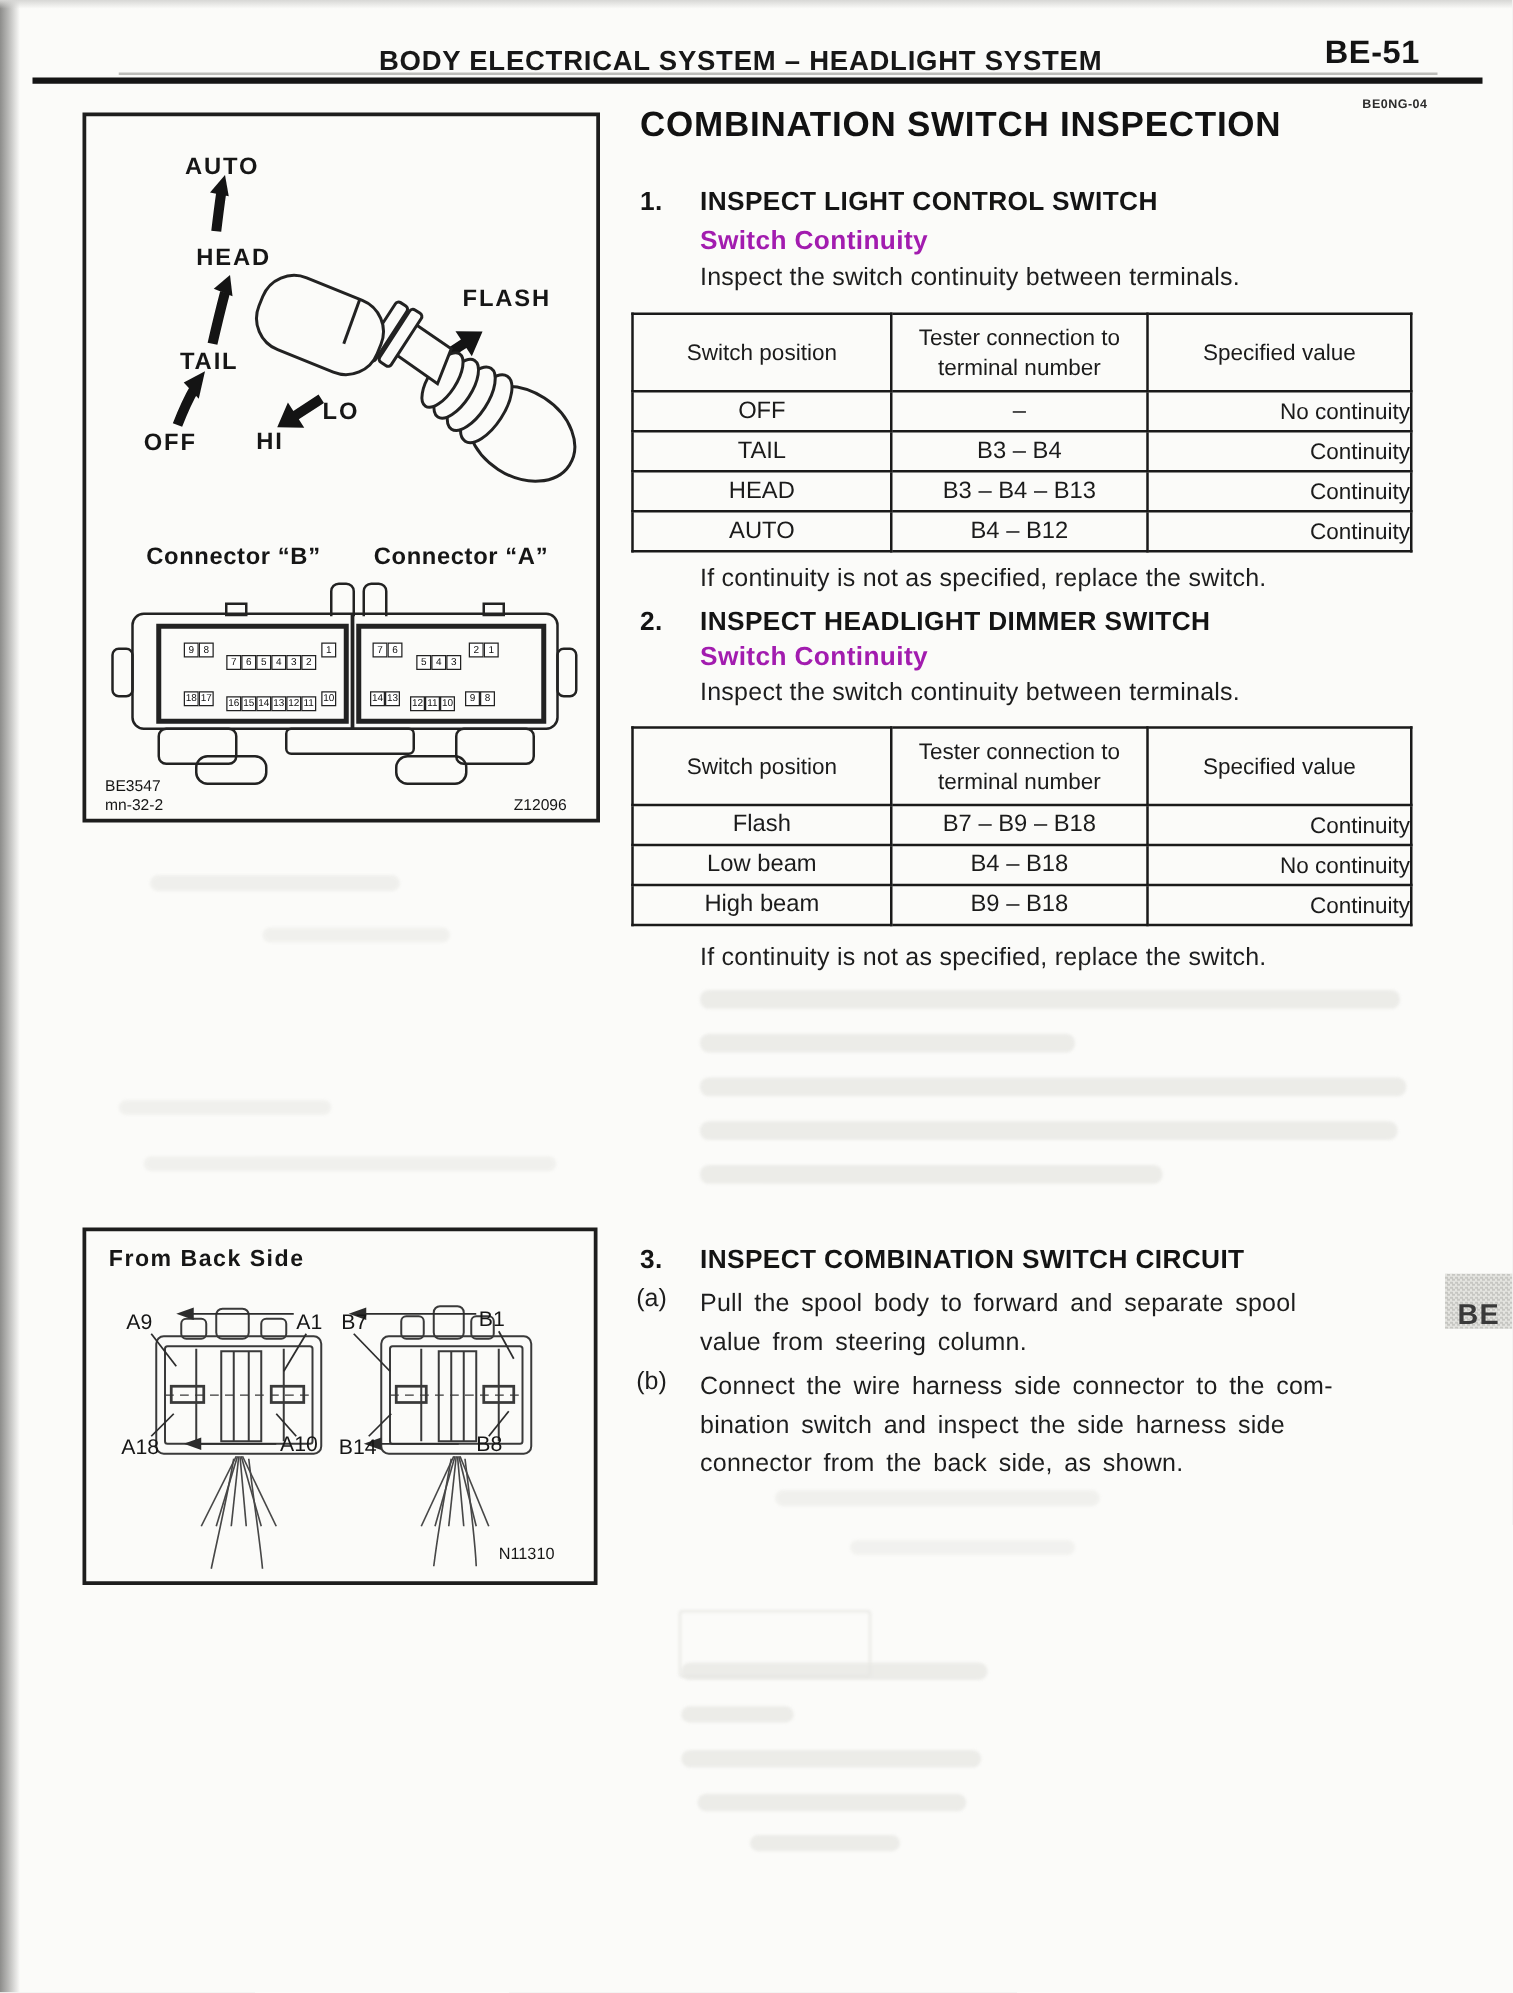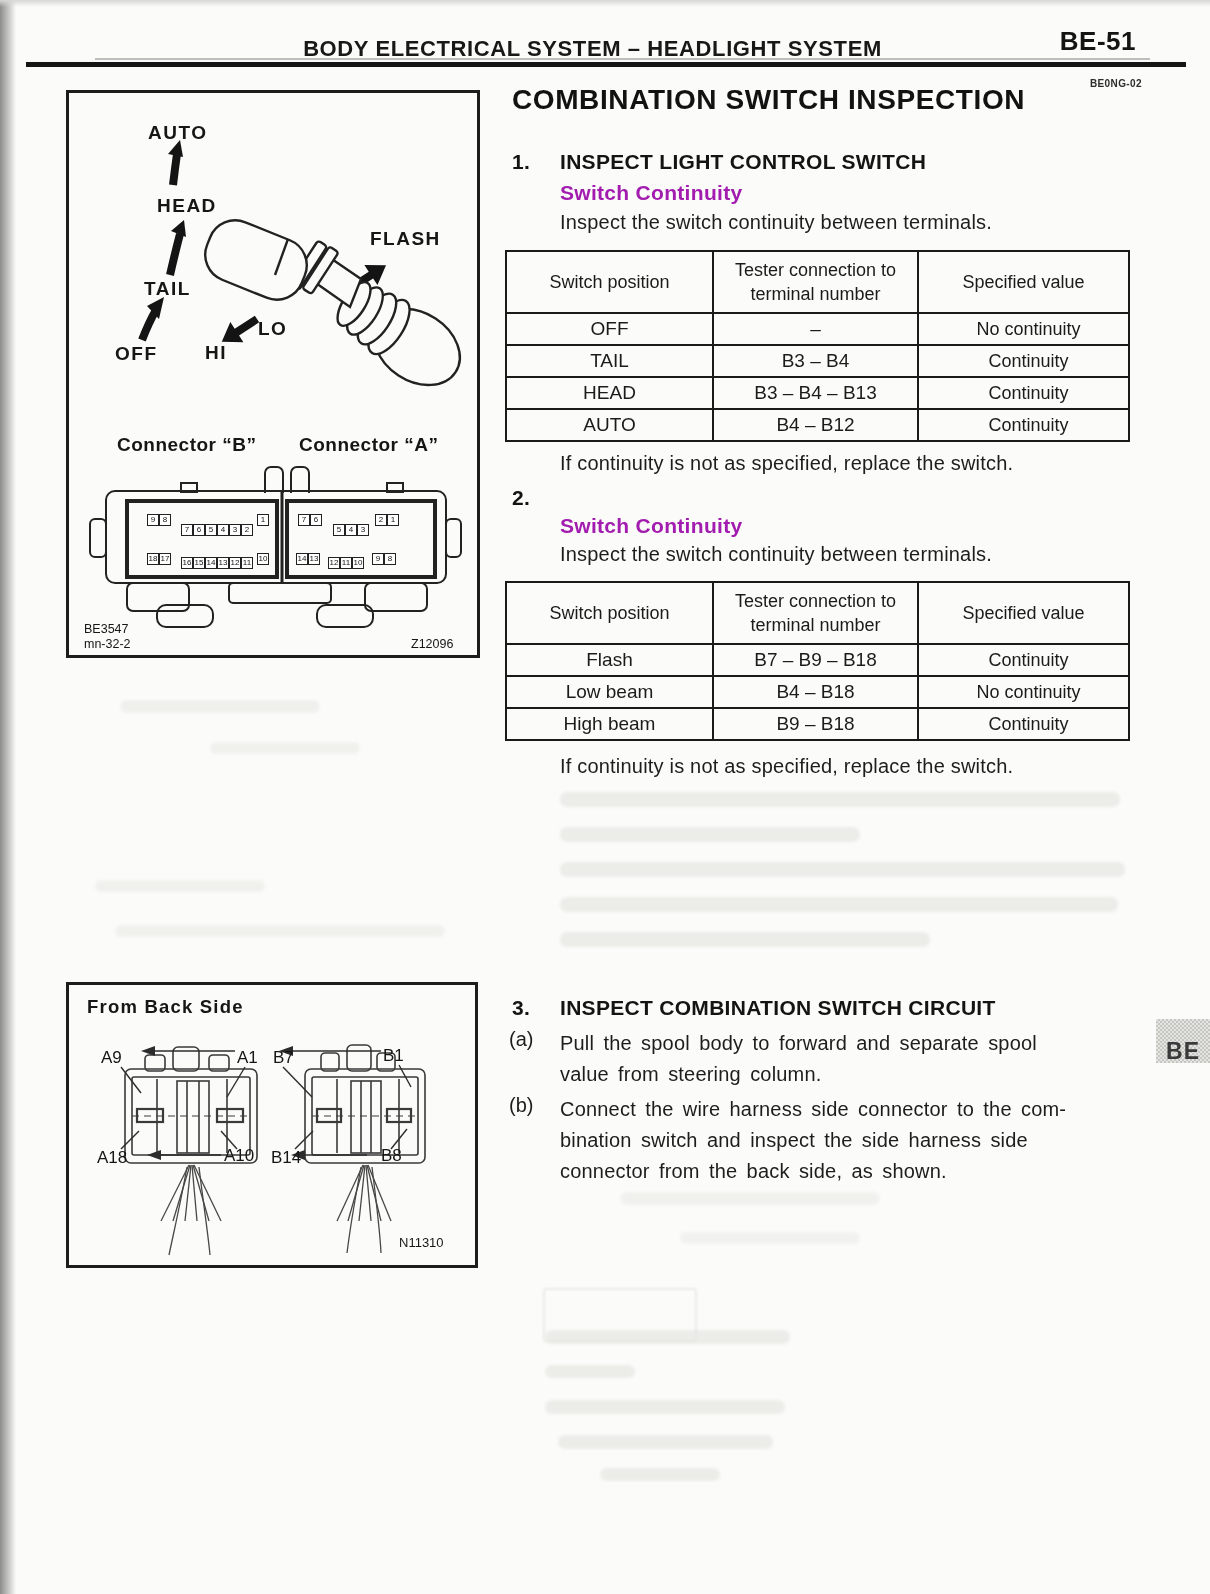--- a/index.html
+++ b/index.html
@@ -37,21 +37,21 @@
   .body-line{position:absolute;left:560px;font-size:20px;color:#1d1d1d;letter-spacing:.2px;}
   .step{position:absolute;left:509px;display:flex;font-size:20px;color:#1d1d1d;}
   .step .step-marker{width:51px;}
   .step .step-lines div{line-height:31px;word-spacing:3.5px;letter-spacing:.2px;}
 
   
   .spec{position:absolute;left:505px;width:623px;border-collapse:collapse;table-layout:fixed;background:transparent;}
   .spec th,.spec td{border:2px solid #1a1a1a;padding:0;}
   .spec th{height:60px;font-weight:400;font-size:18px;text-align:center;color:#1b1b1b;line-height:24px;}
   .spec td{height:30px;font-size:19px;color:#1b1b1b;text-align:center;}
-  .spec td.val{text-align:center;padding-left:10px;font-size:18px;}
+  .spec td.val{text-align:right;padding-left:10px;font-size:18px;}
   .t1{top:250px;}
   .t2{top:581px;}
 
   
   .be-tab{position:absolute;left:1156px;top:1019px;width:54px;height:44px;
     background:repeating-conic-gradient(#c6c6c2 0% 25%, #e4e4e0 0% 50%) 0 0/4px 4px;
     display:flex;align-items:center;justify-content:center;}
   .be-tab span{font-size:23px;font-weight:bold;color:#3a3a3a;letter-spacing:1px;margin-top:20px;}
 
   
@@ -65,21 +65,21 @@
 <div class="page">
   <div class="scan-edge-left"></div>
   <div class="scan-edge-top"></div>
 
   <div class="header-title">BODY ELECTRICAL SYSTEM – HEADLIGHT SYSTEM</div>
   <div class="page-code">BE-51</div>
   <div class="header-rule-shadow"></div>
   <div class="header-rule"></div>
 
   <div class="doc-title">COMBINATION SWITCH INSPECTION</div>
-  <div class="doc-title-code">BE0NG-02</div>
+  <div class="doc-title-code">BE0NG-04</div>
 
   <div class="figure fig1">
     <svg width="408" height="562" viewBox="0 0 408 562">
 
       <g fill="none" stroke="#141414" stroke-width="8">
         <path d="M73,247 Q80,229 87,217"></path>
         <path d="M101,182 Q106,160 111,141"></path>
         <path d="M104,92 Q106,75 108,61"></path>
       </g>
       <g fill="#141414" stroke="none">
@@ -251,20 +251,21 @@
         <td>B4 – B12</td>
         <td class="val">Continuity</td>
       </tr>
     </tbody>
   </table>
 
   <div class="body-line" style="top:452px">If continuity is not as specified, replace the switch.</div>
 
   <div class="sec-head" style="top:486px">
     <span class="sec-num">2.</span>
+    <span>INSPECT HEADLIGHT DIMMER SWITCH</span>
   </div>
   <div class="sub-head" style="top:514px">Switch Continuity</div>
   <div class="body-line" style="top:543px">Inspect the switch continuity between terminals.</div>
 
   <table class="spec t2">
     <colgroup>
         <col style="width:207px">
         <col style="width:205px">
         <col style="width:211px">
       </colgroup>

